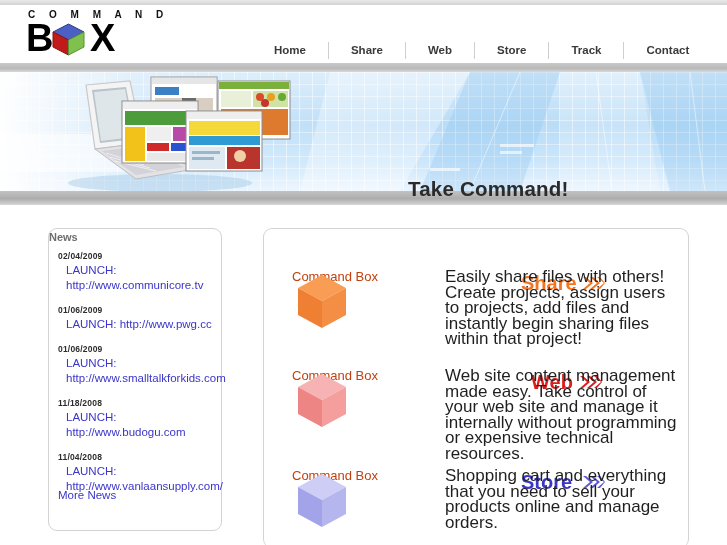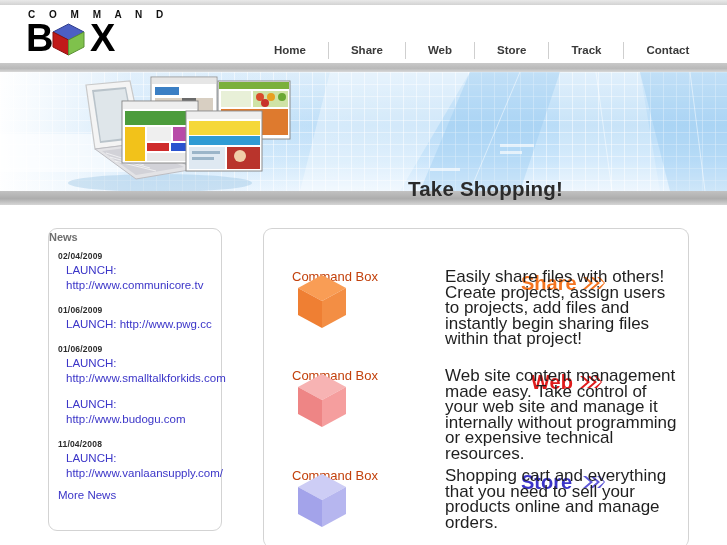--- a/index.html
+++ b/index.html
@@ -260,21 +260,21 @@
         <rect x="149" y="50" width="71" height="14" fill="#f5d83a"></rect>
         <rect x="149" y="65" width="71" height="9" fill="#2f9bd4"></rect>
         <rect x="149" y="76" width="36" height="22" fill="#dfe9f2"></rect>
         <rect x="187" y="76" width="33" height="22" fill="#b9342c"></rect>
         <circle cx="200" cy="85" r="6" fill="#f0cfa8"></circle>
         <rect x="152" y="80" width="28" height="3" fill="#9bb5c9"></rect>
         <rect x="152" y="86" width="22" height="3" fill="#9bb5c9"></rect>
       </g>
     </svg>
 
-    <div class="headline">Take Shopping!</div>
+    <div class="headline">Take Command!</div>
     <div class="banner-botbar"></div>
   </div>
 
   <div class="news-panel">
     <div class="news-title">News</div>
     <div class="news-body">
 
       <div class="news-item">
         <div class="news-date">02/04/2009</div>
         <a class="news-link">LAUNCH:</a>
@@ -286,20 +286,21 @@
         <a class="news-link">LAUNCH: http://www.pwg.cc</a>
       </div>
 
       <div class="news-item">
         <div class="news-date">01/06/2009</div>
         <a class="news-link">LAUNCH:</a>
         <a class="news-link">http://www.smalltalkforkids.com</a>
       </div>
 
       <div class="news-item">
+        <div class="news-date">11/18/2008</div>
         <a class="news-link">LAUNCH:</a>
         <a class="news-link">http://www.budogu.com</a>
       </div>
 
       <div class="news-item">
         <div class="news-date">11/04/2008</div>
         <a class="news-link">LAUNCH:</a>
         <a class="news-link">http://www.vanlaansupply.com/</a>
       </div>
     </div>

